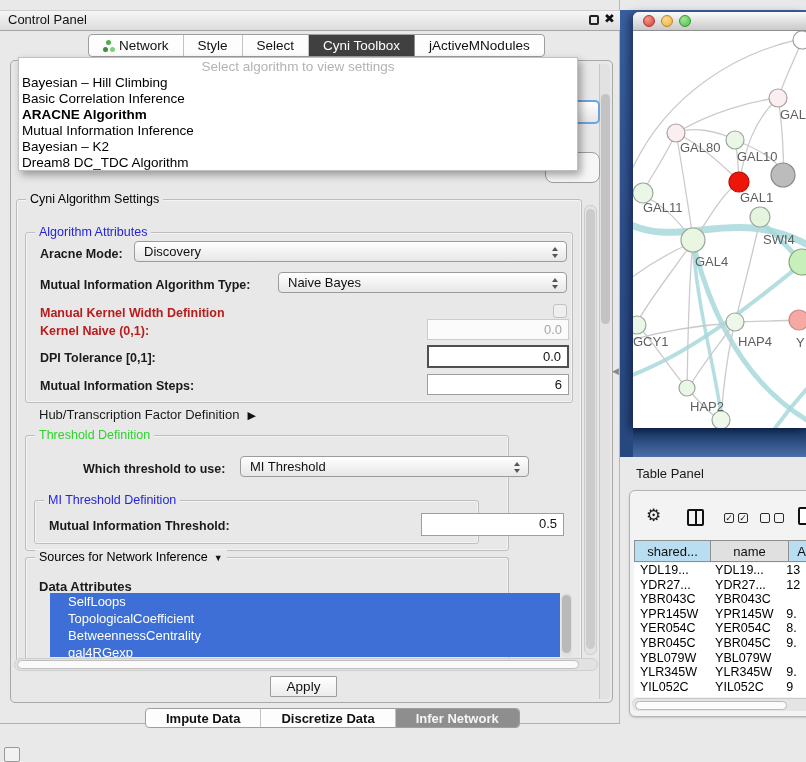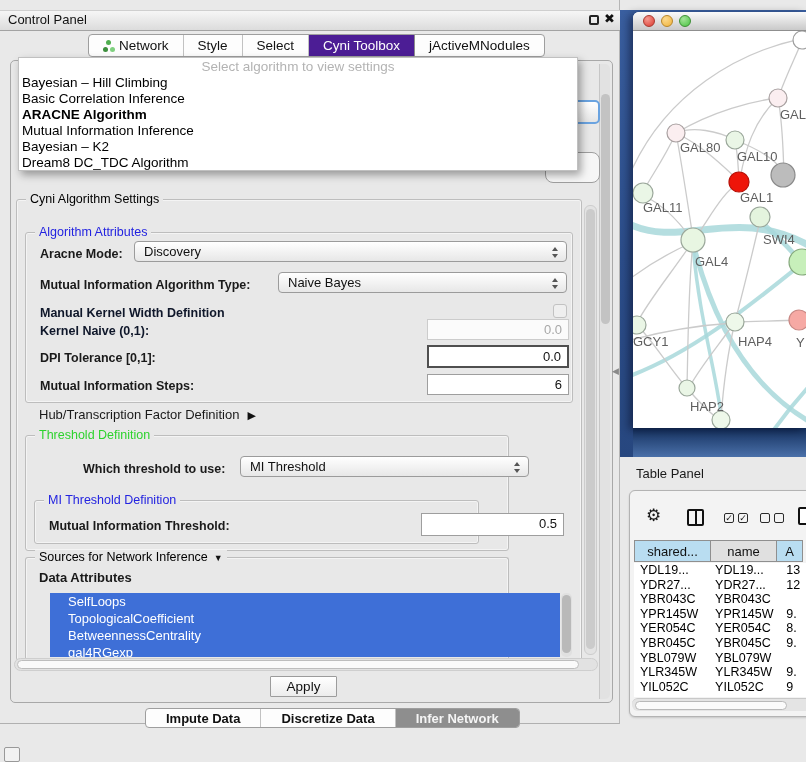--- a/index.html
+++ b/index.html
@@ -17,21 +17,21 @@
   #cp-title{left:8px;top:12px;font-size:13px;color:#111;}
   #cp-float{left:589px;top:15px;width:10px;height:10px;border:2px solid #222;border-radius:2px;}
   #cp-close{left:604px;top:11px;font-size:13px;font-weight:bold;color:#111;}
 
   
   #top-tabs{left:88px;top:34px;height:23px;display:flex;background:#fdfdfd;
     border:1px solid #9e9e9e;border-radius:4px;overflow:hidden;}
   .ttab{padding:0 14px;font-size:13.5px;color:#111;display:flex;align-items:center;
     gap:5px;border-right:1px solid #c2c2c2;white-space:nowrap;}
   .ttab:last-child{border-right:none;}
-  .ttab.sel{background:#4c1d95;color:#fdfdfd;border-right-color:#8d8d8d;}
+  .ttab.sel{background:#404040;color:#fdfdfd;border-right-color:#8d8d8d;}
   .net-icon{width:11px;height:12px;position:relative;display:inline-block;}
   .net-icon::before{content:"";position:absolute;left:3px;top:0;width:5px;height:5px;
     border-radius:50%;background:#4fae4f;box-shadow:-3px 7px 0 #3d8f3d,4px 7px 0 #7fd07f;}
 
   
   #settings-panel{left:10px;top:60px;width:603px;height:643px;background:#e8e8e8;
     border:1px solid #a8a8a8;border-radius:5px;}
   
   #outer-scroll{left:599px;top:64px;width:11px;height:635px;background:#e2e2e2;
     border-left:1px solid #c6c6c6;border-radius:0 5px 5px 0;}
@@ -46,21 +46,21 @@
     font-size:12.5px;white-space:nowrap;}
   #grp-cyni{left:16px;top:199px;width:566px;height:462px;}
   #grp-algdef{left:8px;top:32px;width:548px;height:171px;}
   #grp-thresh{left:8px;top:235px;width:484px;height:116px;}
   #grp-mit{left:8px;top:64px;width:445px;height:44px;}
   #grp-sources{left:8px;top:357px;width:484px;height:103px;border-bottom:none;}
   .t-blue{color:#2323e0;}
   .t-green{color:#2ed32e;}
 
   .lbl{position:absolute;font-size:12.5px;font-weight:bold;color:#1a1a1a;white-space:nowrap;}
-  .lbl.dis{color:#0f172a;}
+  .lbl.dis{color:#b91c1c;}
   .combo{position:absolute;height:21px;background:linear-gradient(#ffffff,#e7e7e7);
     border:1px solid #9b9b9b;border-radius:4px;font-size:13px;color:#111;
     display:flex;align-items:center;padding-left:9px;}
   .stepper{position:absolute;right:7px;top:4px;width:7px;height:13px;}
   .stepper::before{content:"";position:absolute;left:0;top:1px;
     border-left:3.5px solid transparent;border-right:3.5px solid transparent;
     border-bottom:4px solid #555;}
   .stepper::after{content:"";position:absolute;left:0;bottom:1px;
     border-left:3.5px solid transparent;border-right:3.5px solid transparent;
     border-top:4px solid #555;}
@@ -244,21 +244,21 @@
 
     <div id="grp-mit" class="group">
       <div class="gtitle t-blue">MI Threshold Definition</div>
       <div class="lbl" style="left:14px;top:18px;">Mutual Information Threshold:</div>
       <div class="field" style="left:386px;top:12px;width:143px;height:23px;">0.5</div>
     </div>
   </div>
 
   <div id="grp-sources" class="group">
     <div class="gtitle"><span>Sources for Network Inference</span><span id="src-tri">▼</span></div>
-    <div class="lbl" style="left:13px;top:12px;font-size:13px;">Data Attributes</div>
+    <div class="lbl" style="left:13px;top:21px;font-size:13px;">Data Attributes</div>
     <div id="attr-list" style="position:absolute;">
         <div class="attr-item">SelfLoops</div>
         <div class="attr-item">TopologicalCoefficient</div>
         <div class="attr-item">BetweennessCentrality</div>
         <div class="attr-item">gal4RGexp</div>
       </div>
     <div id="attr-scroll" style="position:absolute;">
         <div class="thumb"></div>
       </div>
   </div>
@@ -368,21 +368,21 @@
 <div id="tp-gear" class="abs">⚙</div>
 <div id="tp-split" class="abs"></div>
 <div class="mini-cbx abs" style="left:724px;top:513px;">✓</div>
 <div class="mini-cbx abs" style="left:738px;top:513px;">✓</div>
 <div class="mini-cbx abs" style="left:760px;top:513px;"></div>
 <div class="mini-cbx abs" style="left:774px;top:513px;"></div>
 <div id="tp-doc" class="abs"></div>
 
 <div id="tbl-header" class="abs">
     <div class="hcell" style="width: 76px; background: rgb(185, 221, 241);">shared...</div>
-    <div class="hcell" style="width: 66px; background: rgb(224, 224, 224);">name</div>
+    <div class="hcell" style="width: 78px; background: rgb(224, 224, 224);">name</div>
     <div class="hcell" style="width: 26px; background: rgb(185, 221, 241);">A</div>
   </div>
 <div id="tbl-rows" class="abs">
     <div class="trow">
       <div class="tcell" style="width: 76px;">YDL19...</div>
       <div class="tcell" style="width: 72px;">YDL19...</div>
       <div class="tcell" style="width: 26px;">13</div>
     </div>
     <div class="trow">
       <div class="tcell" style="width: 76px;">YDR27...</div>

